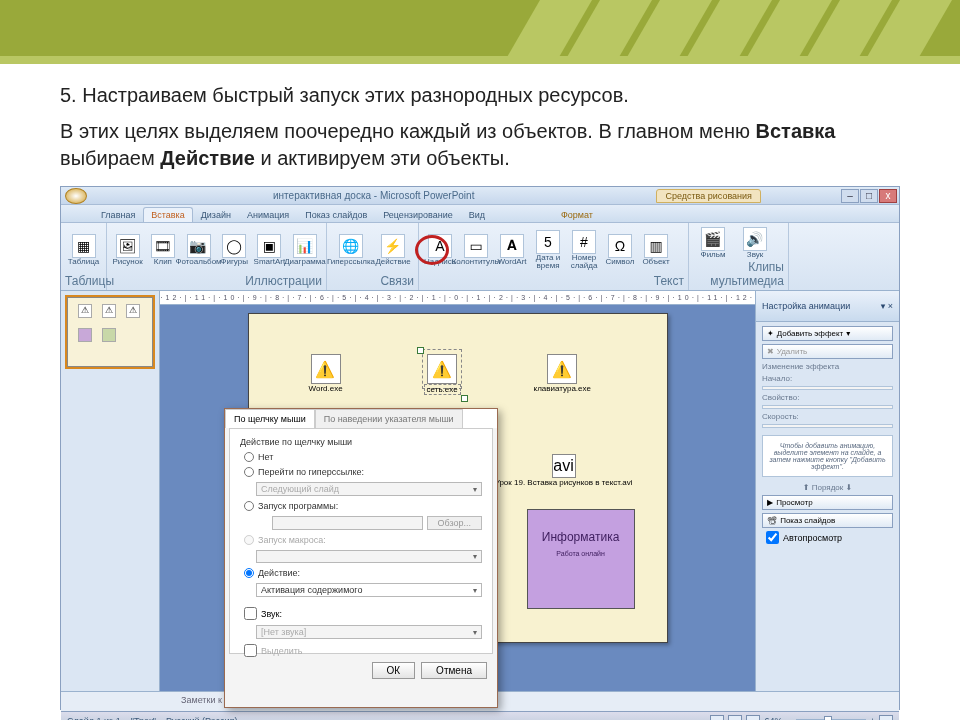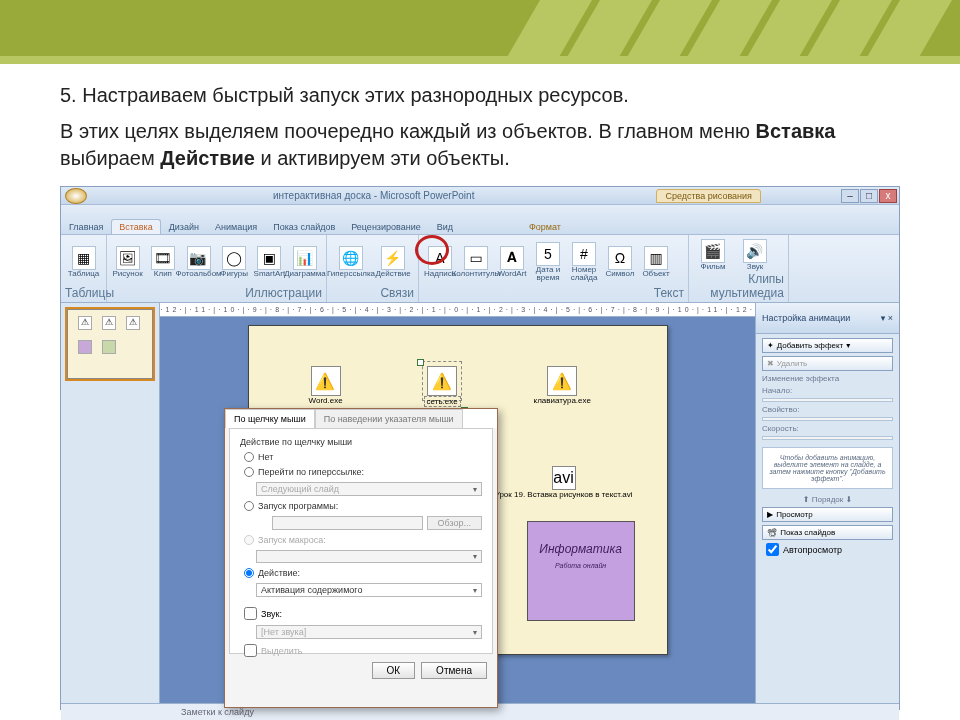--- a/index.html
+++ b/index.html
@@ -13,21 +13,21 @@
 .para2{position:absolute;top:118px;left:60px;width:830px;font-size:20px;color:#222;line-height:1.35}
 .para2 b{font-weight:700}
 .ppt{position:absolute;top:186px;left:60px;width:840px;height:524px;border:1px solid #8aa0c0;background:#cfdff0;font-size:10px}
 .titlebar{height:18px;background:linear-gradient(#dfeaf6,#c6d7ec);border-bottom:1px solid #a8bcd6;display:flex;align-items:center}
 .officebtn{width:22px;height:16px;margin:1px 4px;border-radius:50%;background:radial-gradient(#fff,#d0a030);border:1px solid #b08020}
 .titletext{flex:1;text-align:center;color:#4a6a8a;font-size:10px}
 .ctxtab{background:#f2e4c0;border:1px solid #d0b060;padding:1px 8px;margin-right:80px;border-radius:3px 3px 0 0;font-size:9px;color:#7a5a10}
 .winbtns{display:flex;gap:1px;margin-right:2px}
 .winbtn{width:18px;height:14px;background:#d77a7a;border:1px solid #a04040;color:#fff;text-align:center;line-height:12px;font-size:10px}
 .winbtn.min{background:#d0ddee;border-color:#8aa0c0;color:#334}
-.tabs{height:30px;background:linear-gradient(#e4edf8,#cdddef);border-bottom:1px solid #a8bcd6;display:flex;align-items:flex-end;gap:0}
+.tabs{height:18px;background:linear-gradient(#e4edf8,#cdddef);border-bottom:1px solid #a8bcd6;display:flex;align-items:flex-end;padding-left:32px;gap:0}
 .tab{padding:2px 7px;font-size:9px;color:#3a5878;border:1px solid transparent;border-bottom:none;cursor:pointer}
 .tab.active{background:#eaf1fa;border-color:#a8bcd6;border-radius:3px 3px 0 0;color:#c06020}
 .ribbon{height:68px;background:linear-gradient(#eaf1fa,#d6e3f2);border-bottom:1px solid #9ab2ce;display:flex}
 .grp{border-right:1px solid #b6c8de;padding:2px 4px;display:flex;flex-direction:column}
 .grp-items{flex:1;display:flex;align-items:center;gap:2px}
 .grp-label{font-size:12px;color:#5a7894;text-align:right}
 .rbtn{display:flex;flex-direction:column;align-items:center;width:40px;cursor:pointer}
 .rbtn .ic{width:24px;height:24px;border:1px solid #b0c4da;background:#fff;display:flex;align-items:center;justify-content:center;font-size:14px}
 .rbtn .lb{font-size:8px;color:#3a5878;text-align:center;line-height:1}
 .rbtn.sm{width:34px}
@@ -260,21 +260,21 @@
             <div class="obj" style="top:140px;left:240px;width:150px">
                 <div class="oic" style="width:24px;height:24px">avi</div>
                 <span>Урок 19. Вставка рисунков в текст.avi</span>
               </div>
             <div class="embed" style="top:200px;left:130px;width:110px;height:90px;background:#2a6a4a;color:#fff;padding:4px;font-size:8px">
               <div>тория</div>
                 <div>лительной</div>
                 <div>ники</div>
               <div style="position:absolute;bottom:4px;right:4px;width:40px;height:30px;background:#8aa"></div>
             </div>
-            <div class="embed" style="top:195px;left:278px;width:108px;height:100px;background:#c4a0e0;color:#402060;text-align:center;padding-top:20px;font-style:italic;font-size:12px">
+            <div class="embed" style="top:195px;left:278px;width:108px;height:100px;background:#c4a0e0;color:#402060;text-align:center;padding-top:20px;font-size:12px">
               <div>Информатика</div>
               <div style="font-size:7px;margin-top:6px">Работа онлайн</div>
             </div>
           </div>
         </div>
       </div>
       <div class="task">
         <div class="task-hd">
             <span>Настройка анимации</span>
             <span>▾ ×</span>

